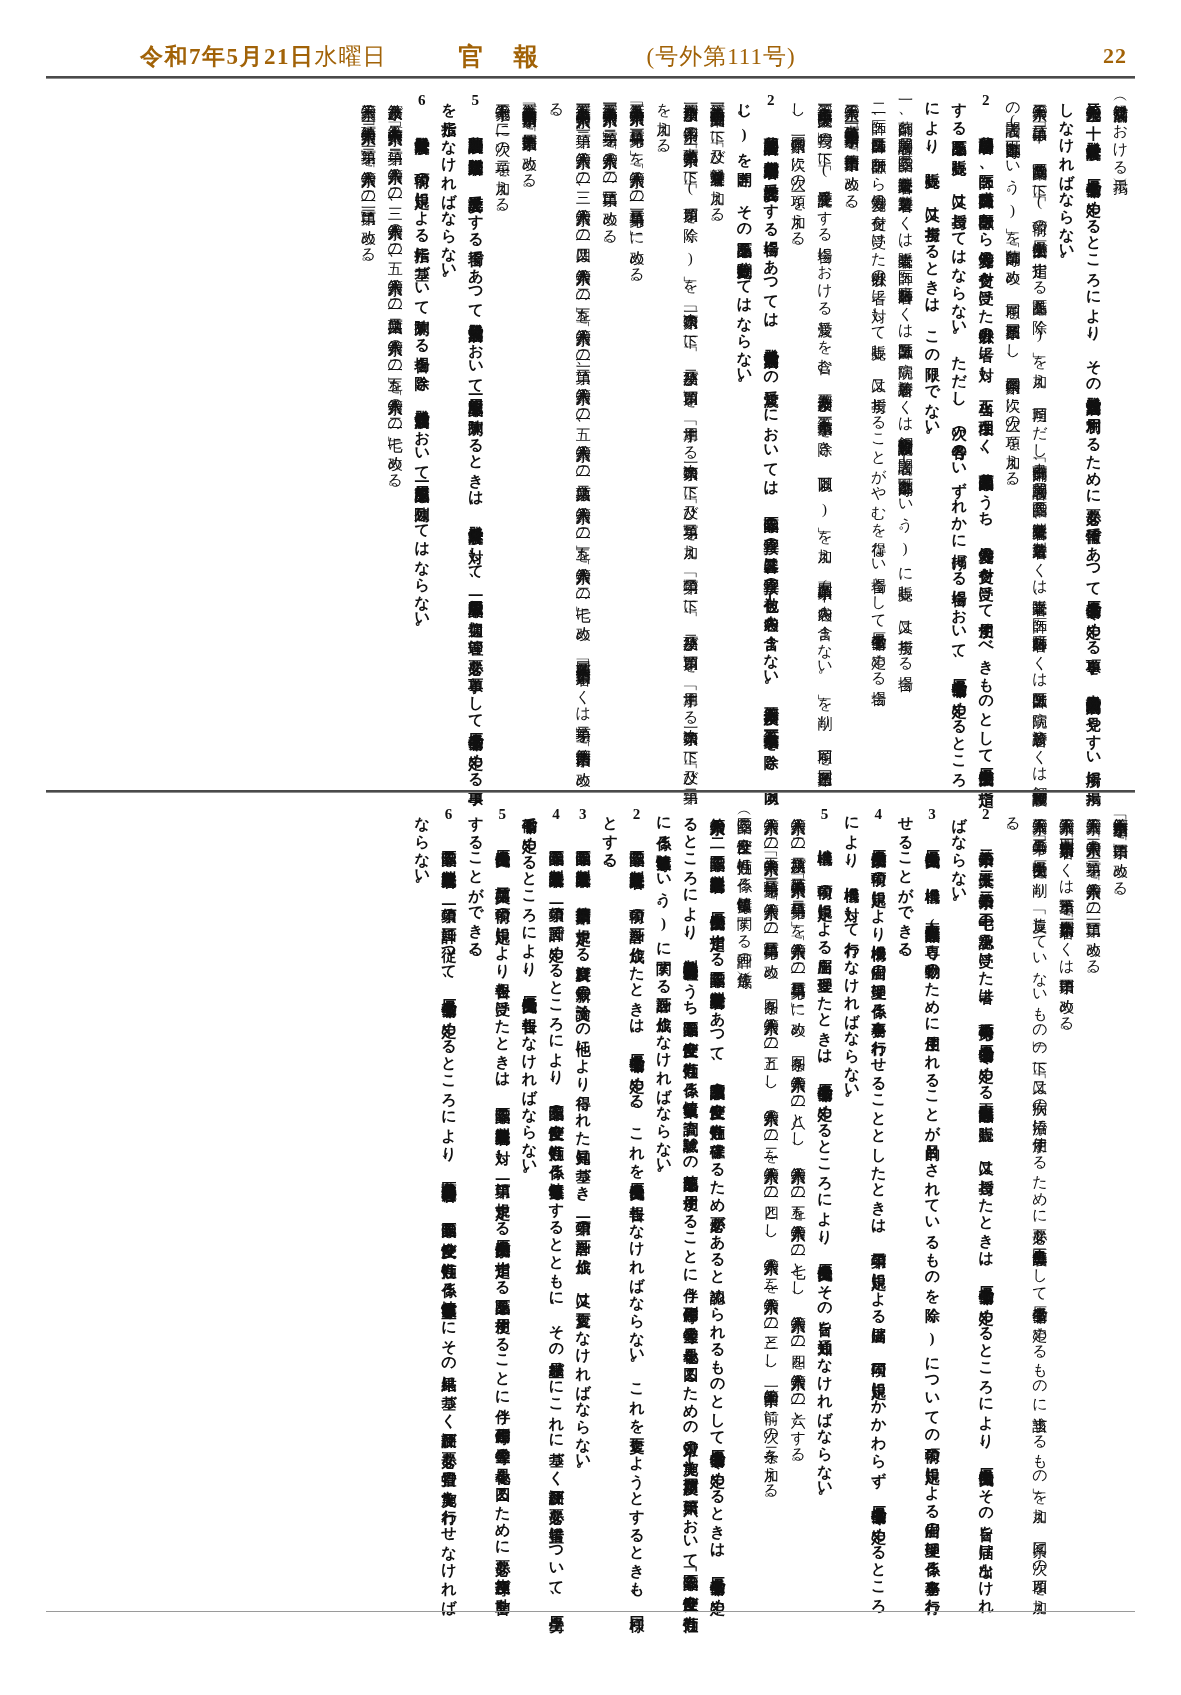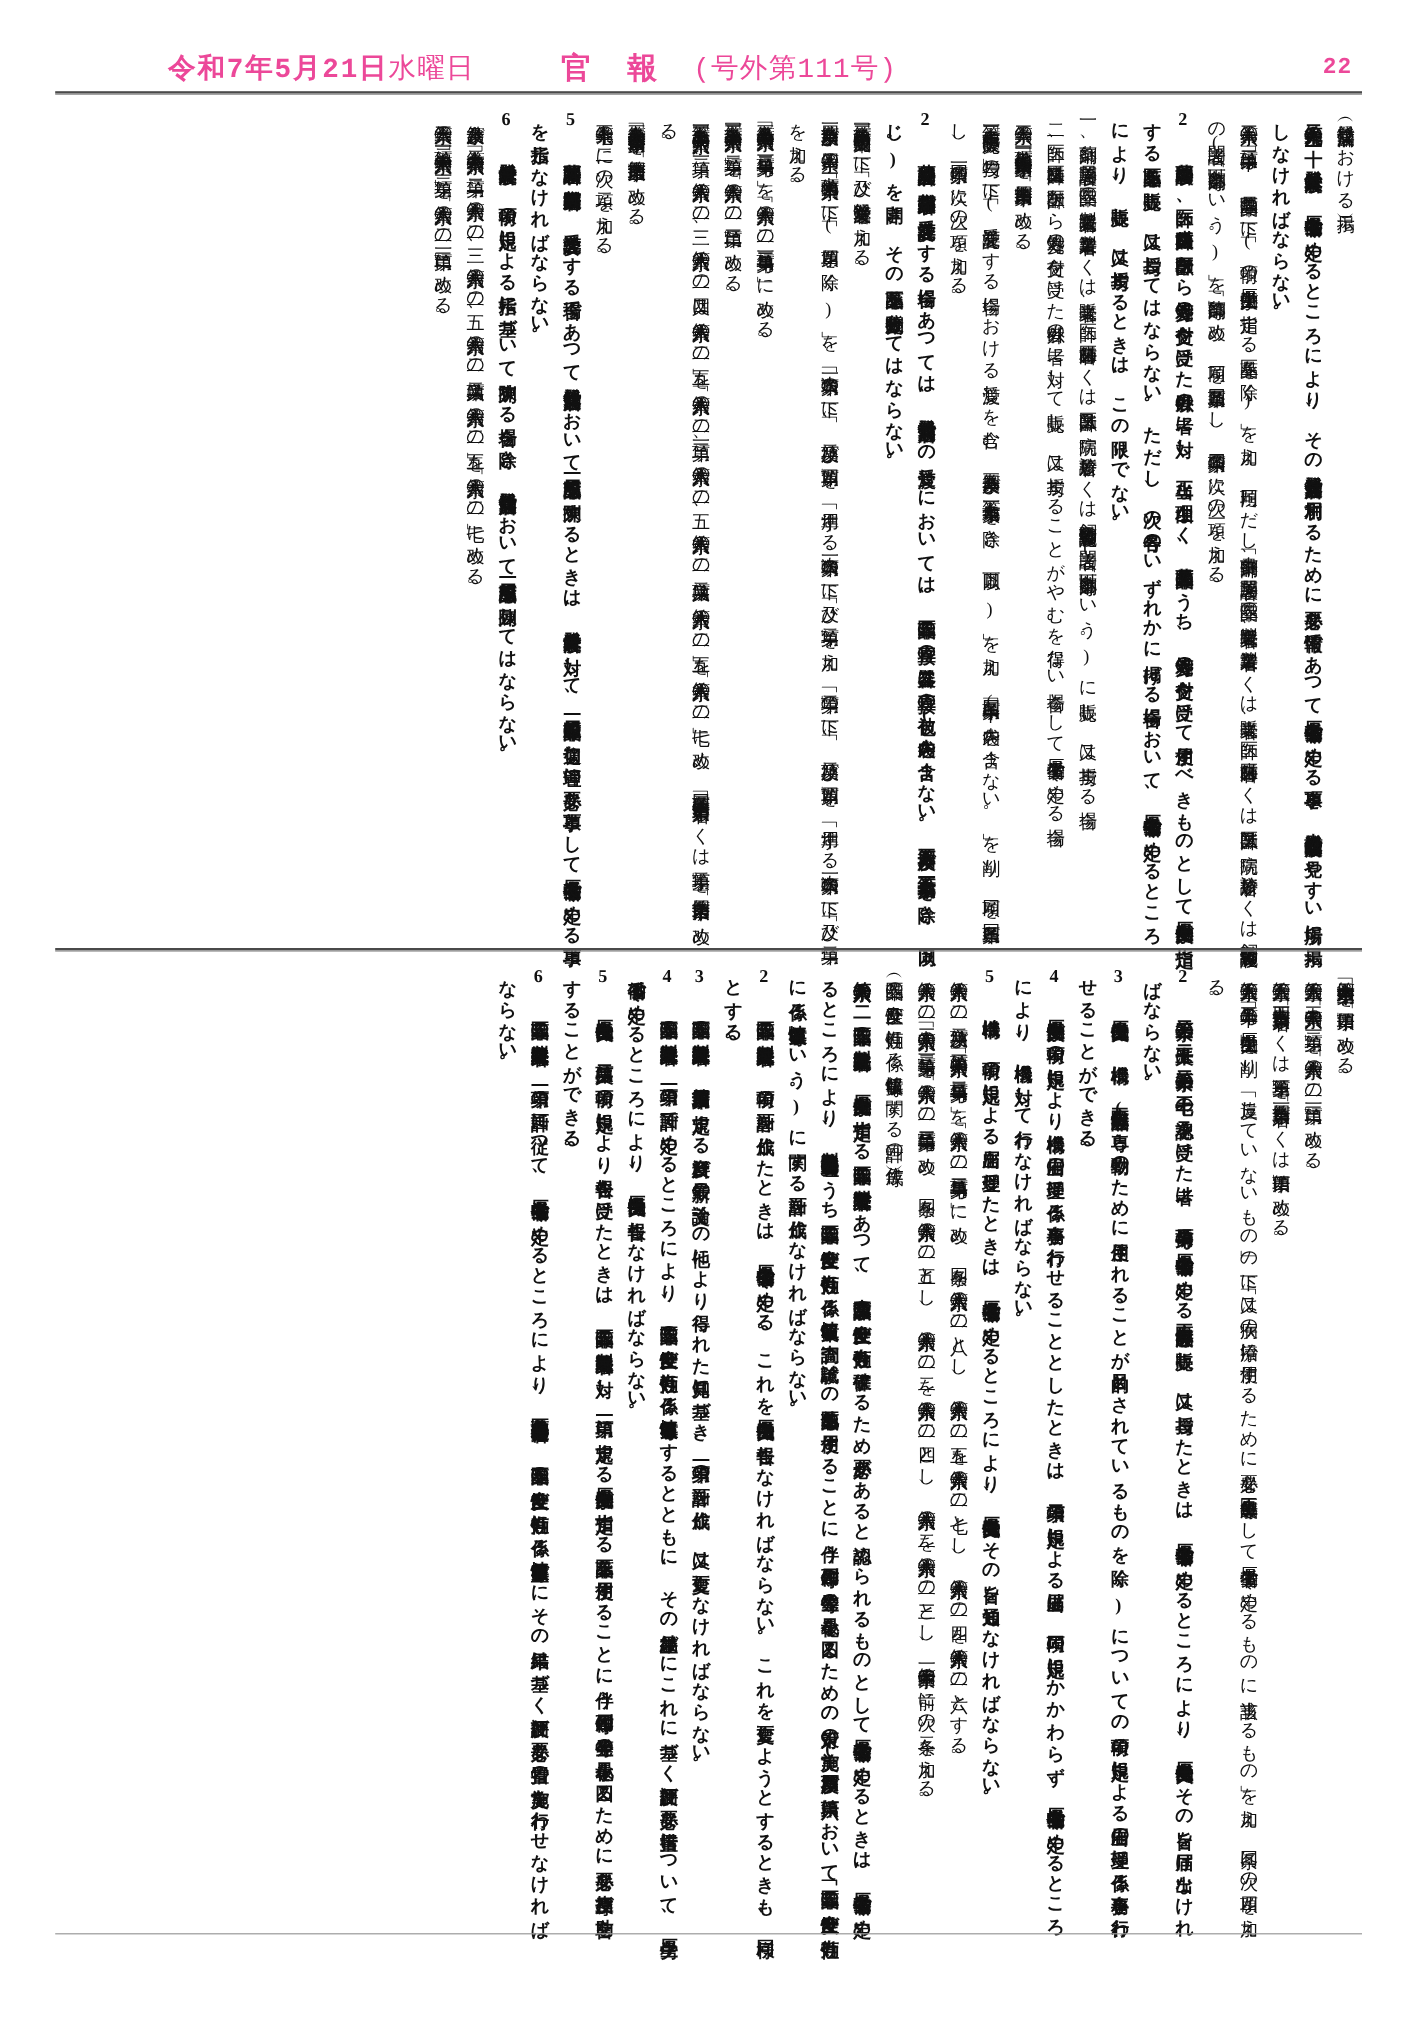--- a/index.html
+++ b/index.html
@@ -28,47 +28,47 @@
   .masthead {
     position: absolute;
     left: 48px;
     top: 36px;
     width: 1085px;
     height: 40px;
     display: flex;
     align-items: center;
     font-size: 23px;
     letter-spacing: 0.5px;
-    color: #ec4899;
-    font-family: Liberation Mono, monospace;
+    color: #a16207;
   }
   .masthead .mh-date {
     margin-left: 92px;
     white-space: nowrap;
     font-weight: 600;
     letter-spacing: 1.5px;
   }
   .masthead .mh-weekday {
     white-space: nowrap;
     letter-spacing: 1px;
   }
   .masthead .mh-title {
     margin-left: 72px;
     font-size: 25px;
     font-weight: 700;
     letter-spacing: 30px;
     white-space: nowrap;
   }
   .masthead .mh-issue {
+    margin-left: 78px;
     white-space: nowrap;
     letter-spacing: 1px;
   }
   .masthead .mh-page {
     margin-left: auto;
-    font-size: 19px;
+    font-size: 22px;
     font-weight: 600;
     letter-spacing: 1px;
     padding-right: 6px;
   }
 
   .rule {
     position: absolute;
     left: 46px;
     width: 1089px;
     border: 0;

